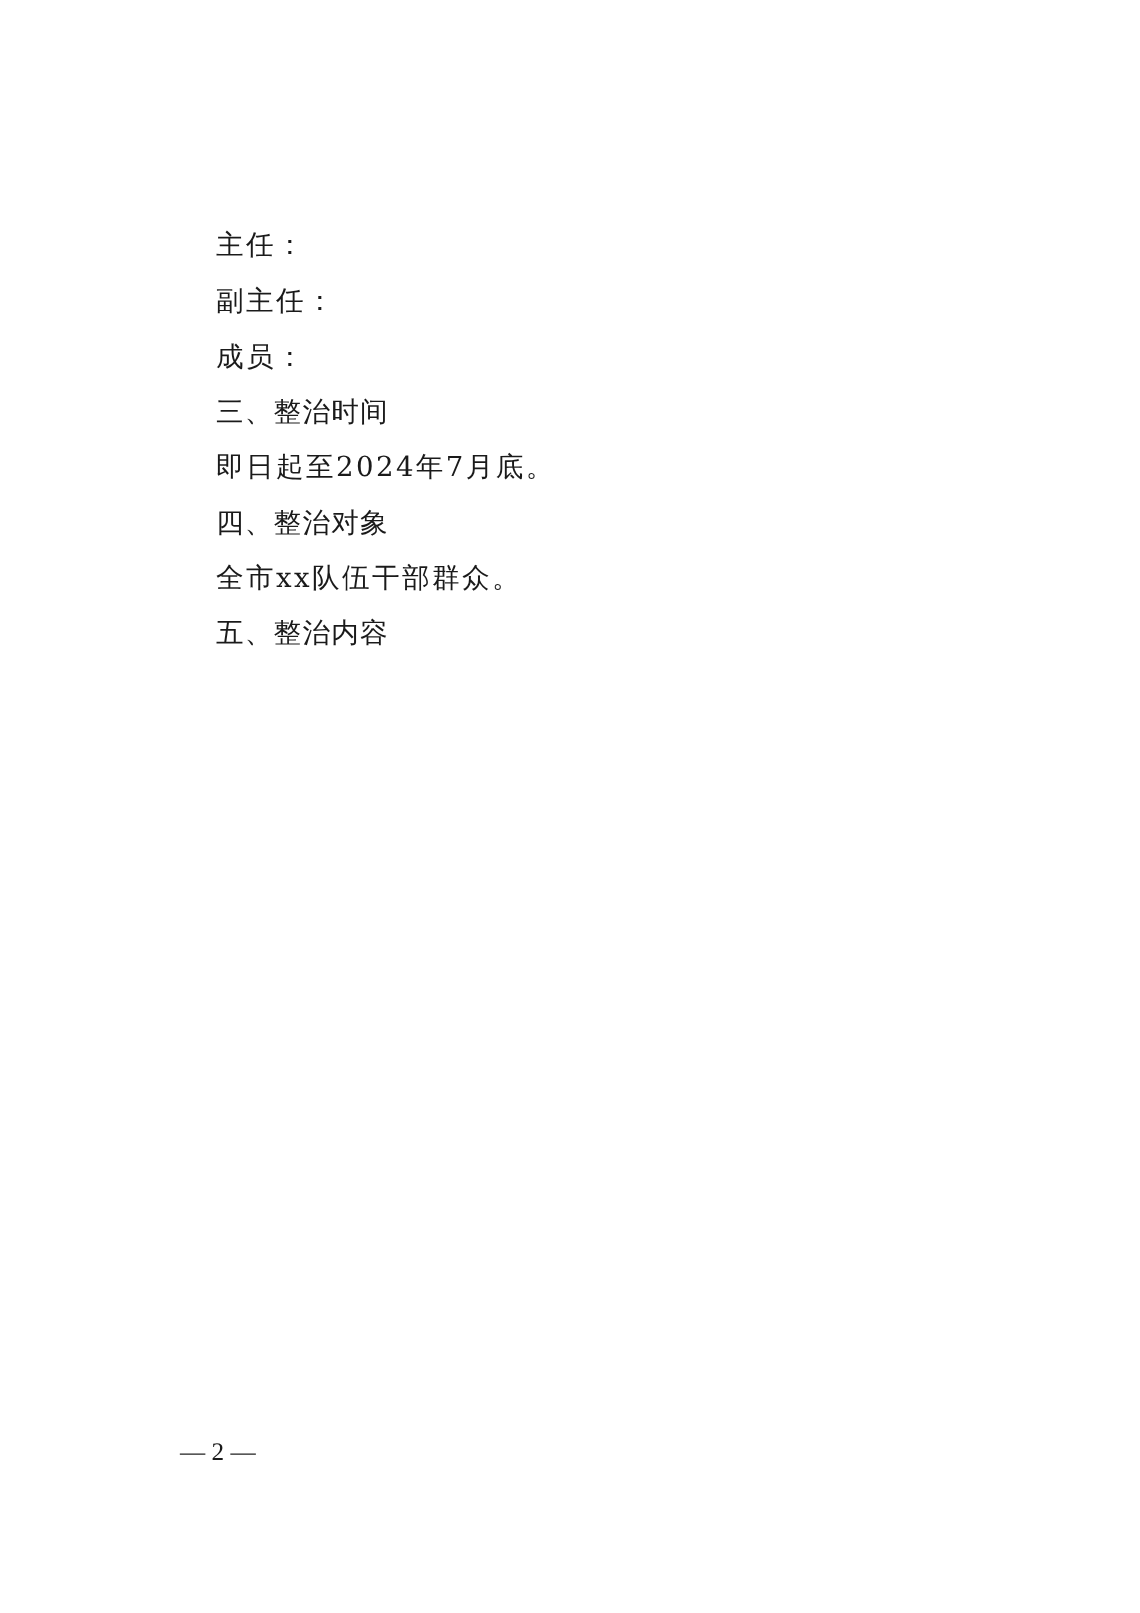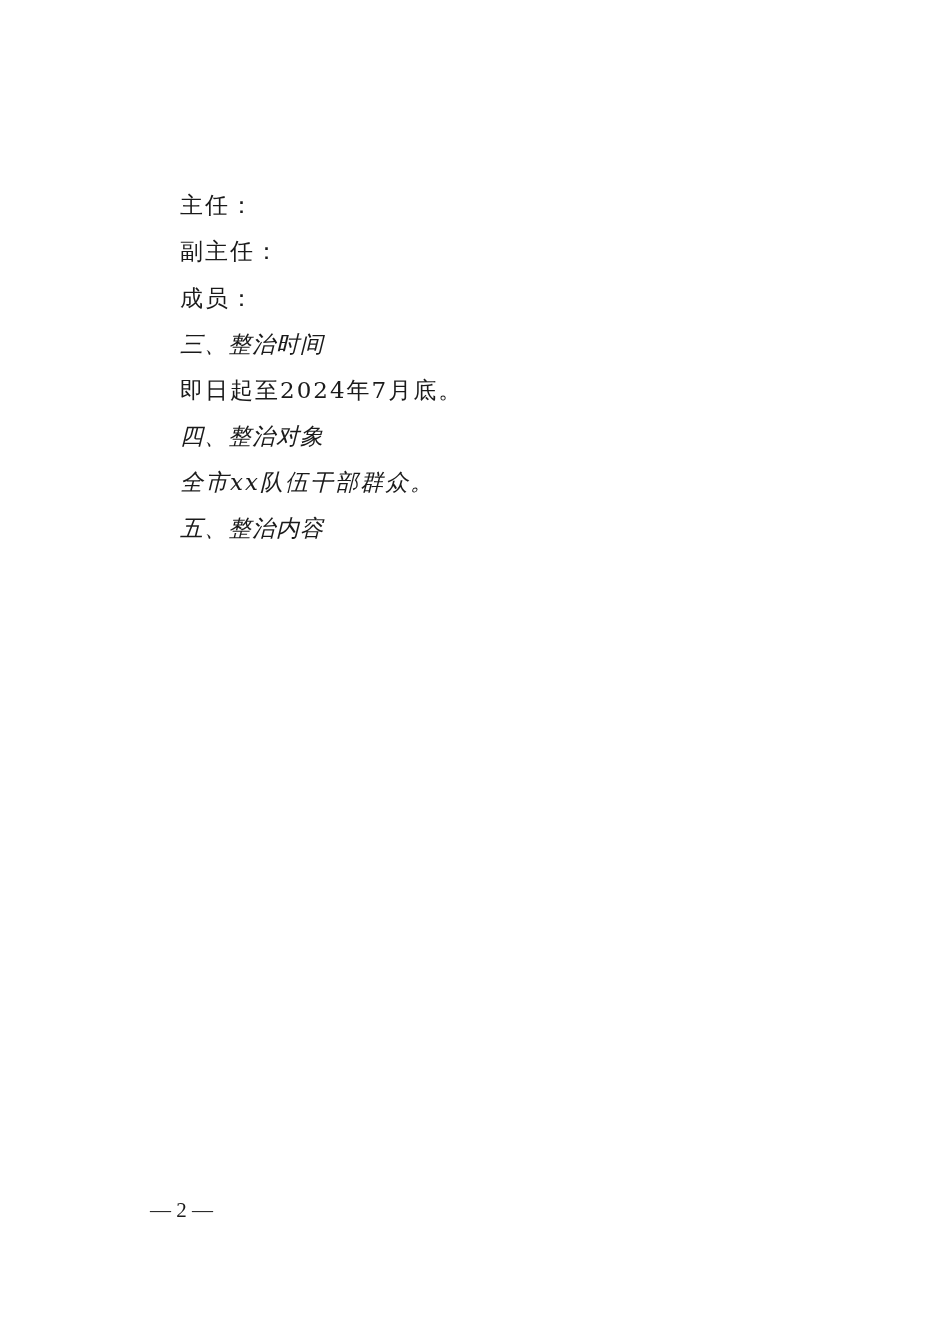--- a/index.html
+++ b/index.html
@@ -25,21 +25,20 @@
       position: absolute;
       font-size: 23px;
       line-height: 30px;
       white-space: nowrap;
       letter-spacing: 2px;
     }
     .heading {
       font-family: "DejaVu Sans", "Liberation Sans", sans-serif;
       font-weight: normal;
       letter-spacing: 1px;
-      font-style: italic;
     }
     .para {
       position: absolute;
       left: 128px;
       width: 690px;
       font-size: 23px;
       line-height: 46px;
       letter-spacing: 3.1px;
       text-align: justify;
       text-indent: 52px;
@@ -63,20 +62,20 @@
 <div class="page">
 
   <div class="line" style="left:180px; top:186px;">主任：</div>
   <div class="line" style="left:180px; top:232px;">副主任：</div>
   <div class="line" style="left:180px; top:279px;">成员：</div>
 
   <div class="line heading" style="left:180px; top:325px;">三、整治时间</div>
   <div class="line" style="left:180px; top:371px;">即日起至2024年7月底。</div>
 
   <div class="line heading" style="left:180px; top:417px;">四、整治对象</div>
-  <div class="line" style="left:180px; top:463px;font-style:italic;">全市xx队伍干部群众。</div>
+  <div class="line" style="left:180px; top:463px;">全市xx队伍干部群众。</div>
 
   <div class="line heading" style="left:180px; top:509px;">五、整治内容</div>
 
 
 
   <div class="footer">— 2 —</div>
 </div>
 
 </body></html>

